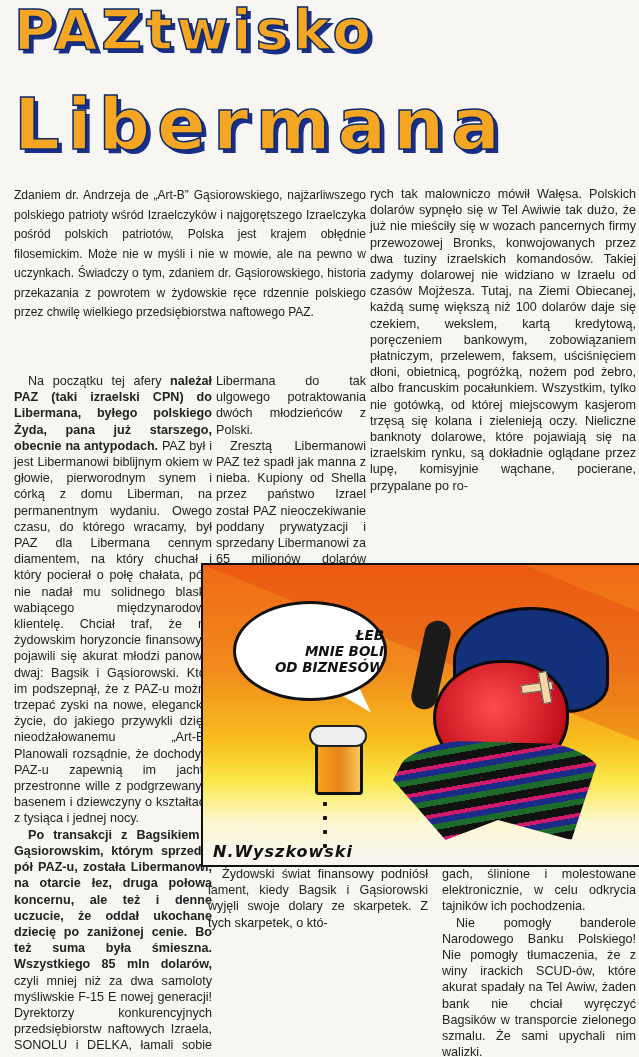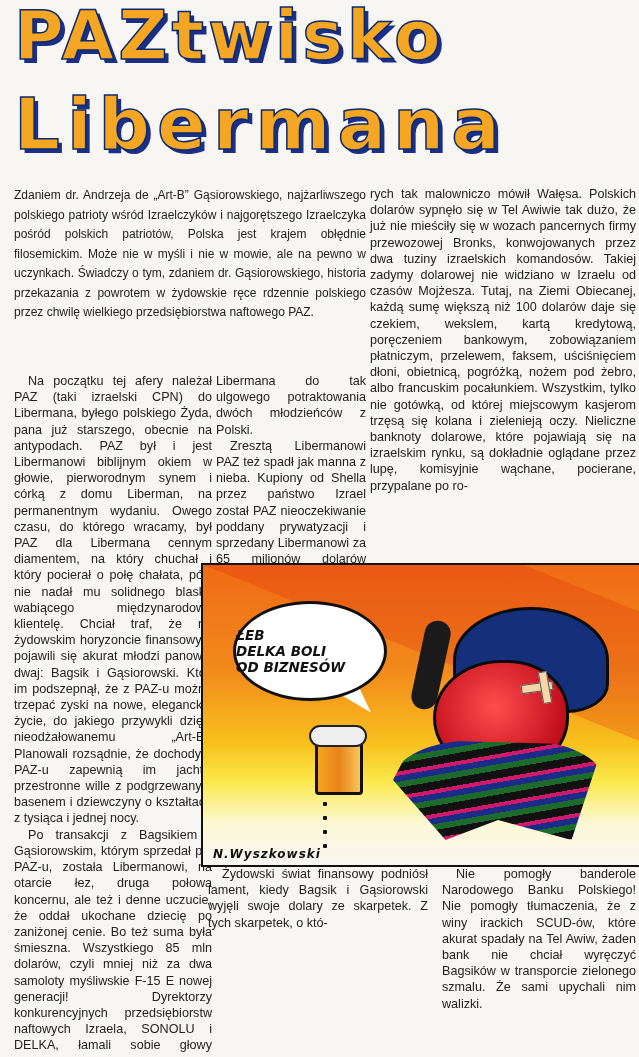--- a/index.html
+++ b/index.html
@@ -9,51 +9,51 @@
     font-family:"Liberation Sans", sans-serif; color:#1a1a1a;
   }
   .headline {
     position:absolute; left:14px; width:625px;
     font-family:"DejaVu Sans", sans-serif; font-weight:bold;
     color:#f5a623; letter-spacing:4px;
     -webkit-text-stroke:1.5px #0d2a6b;
     text-shadow:4px 4px 0 #1a2f8a;
     line-height:1; white-space:nowrap;
   }
-  .h1 { top:2px; font-size:68px; }
+  .h1 { top:2px; font-size:56px; }
   .h2 { top:88px; font-size:72px; letter-spacing:7px; }
 
   .lead {
     position:absolute; left:14px; top:186px; width:352px;
     font-size:12px; line-height:19.5px; text-align:justify; color:#222;
   }
   .col { position:absolute; font-size:12.6px; line-height:16.2px; text-align:justify; color:#222; }
   .col p { margin:0; }
   .col p.ind { text-indent:14px; }
-  .col b { font-weight:normal; }
+  .col b { font-weight:bold; }
   .col3top { left:370px; top:186px; width:266px; }
   .col1 { left:14px; top:373px; width:198px; }
   .col2 { left:216px; top:373px; width:150px; }
   .col2b { left:208px; top:866px; width:220px; }
   .col3b { left:442px; top:866px; width:194px; }
 
   .cartoon {
     position:absolute; left:201px; top:563px; width:445px; height:300px;
     border:2px solid #111;
     background:linear-gradient(180deg,#f06a15 0%,#f28a1c 35%,#f8c21e 60%,#fbe94a 72%,#fdf8d4 86%,#f7f6f2 100%);
     overflow:hidden;
   }
   .cartoon .stripe {
     position:absolute; left:-40px; top:-20px; width:600px; height:120px;
     background:rgba(220,40,10,.25); transform:rotate(22deg);
   }
   .bubble {
     position:absolute; left:30px; top:36px; width:148px; height:94px;
     background:#fff; border:3px solid #111; border-radius:50%;
-    display:flex; flex-direction:column; align-items:flex-start; justify-content:center;
+    display:flex; flex-direction:column; align-items:flex-end; justify-content:center;
     font-family:"DejaVu Sans", sans-serif; font-weight:bold; font-style:italic;
     font-size:13.5px; line-height:16px; color:#111; text-align:center;
   }
   .bubble-tail {
     position:absolute; left:130px; top:112px; width:0; height:0;
     border-left:30px solid transparent; border-right:0 solid transparent;
     border-top:44px solid #fff; transform:rotate(-25deg);
   }
   .hat {
     position:absolute; left:250px; top:42px; width:150px; height:100px;
@@ -84,21 +84,21 @@
     border:3px solid #111; border-radius:4px;
   }
   .foam {
     position:absolute; left:106px; top:160px; width:54px; height:18px;
     background:#eee; border:2px solid #222; border-radius:12px;
   }
   .drops { position:absolute; left:120px; top:232px; width:4px; height:60px;
     background:radial-gradient(circle,#111 2px,transparent 2.5px) 0 0/4px 14px repeat-y; }
   .signature {
     position:absolute; left:10px; bottom:4px; font-family:"DejaVu Sans", sans-serif;
-    font-weight:bold; font-style:italic; font-size:12px; color:#111; letter-spacing:1px;
+    font-weight:bold; font-style:italic; font-size:16px; color:#111; letter-spacing:1px;
   }
 </style>
 </head>
 <body>
 
 <div class="headline h1">PAZtwisko</div>
 <div class="headline h2">Libermana</div>
 
 <div class="lead">Zdaniem dr. Andrzeja de „Art-B” Gąsiorowskiego, najżarliwszego polskiego patrioty wśród Izraelczyków i najgorętszego Izraelczyka pośród polskich patriotów, Polska jest krajem obłędnie filosemickim. Może nie w myśli i nie w mowie, ale na pewno w uczynkach. Świadczy o tym, zdaniem dr. Gąsiorowskiego, historia przekazania z powrotem w żydowskie ręce rdzennie polskiego przez chwilę wielkiego przedsiębiorstwa naftowego PAZ.</div>
 
@@ -114,34 +114,35 @@
 <div class="col col2">
   <p>Libermana do tak ulgowego potraktowania dwóch młodzieńców z Polski.</p>
   <p class="ind">Zresztą Libermanowi PAZ też spadł jak manna z nieba. Kupiony od Shella przez państwo Izrael został PAZ nieoczekiwanie poddany prywatyzacji i sprzedany Libermanowi za 65 milionów dolarów pożyczonych od banku. Później się okazało, że w kasie kupionej firmy jest 35 milionów, więc Liberman</p>
 </div>
 
 <div class="cartoon">
   <div class="stripe"></div>
   <div class="bubble-tail"></div>
   <div class="bubble">
     <span>ŁEB</span>
-    <span>DELKA BOLI</span>
+    <span>MNIE BOLI</span>
     <span>OD BIZNESÓW</span>
   </div>
   <div class="flap"></div>
   <div class="hat"></div>
   <div class="face"></div>
   <div class="plaster"></div>
   <div class="plaster plaster2"></div>
   <div class="body"></div>
   <div class="mug"></div>
   <div class="foam"></div>
   <div class="drops"></div>
   <div class="signature">N.Wyszkowski</div>
 </div>
 
 <div class="col col2b">
   <p class="ind">Żydowski świat finansowy podniósł lament, kiedy Bagsik i Gąsiorowski wyjęli swoje dolary ze skarpetek. Z tych skarpetek, o któ-</p>
 </div>
 
 <div class="col col3b">
+  <p>gach, ślinione i molestowane elektronicznie, w celu odkrycia tajników ich pochodzenia.</p>
   <p class="ind">Nie pomogły banderole Narodowego Banku Polskiego! Nie pomogły tłumaczenia, że z winy irackich SCUD-ów, które akurat spadały na Tel Awiw, żaden bank nie chciał wyręczyć Bagsików w transporcie zielonego szmalu. Że sami upychali nim walizki.</p>
 </div>
 
 </body></html>

